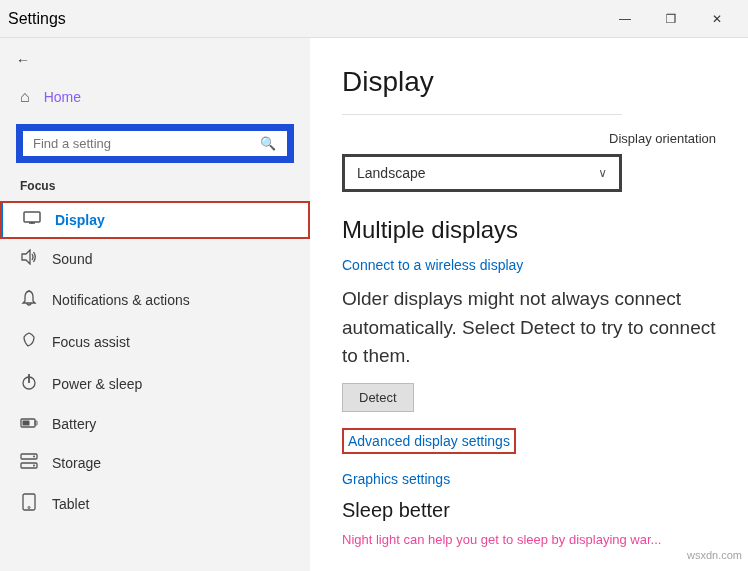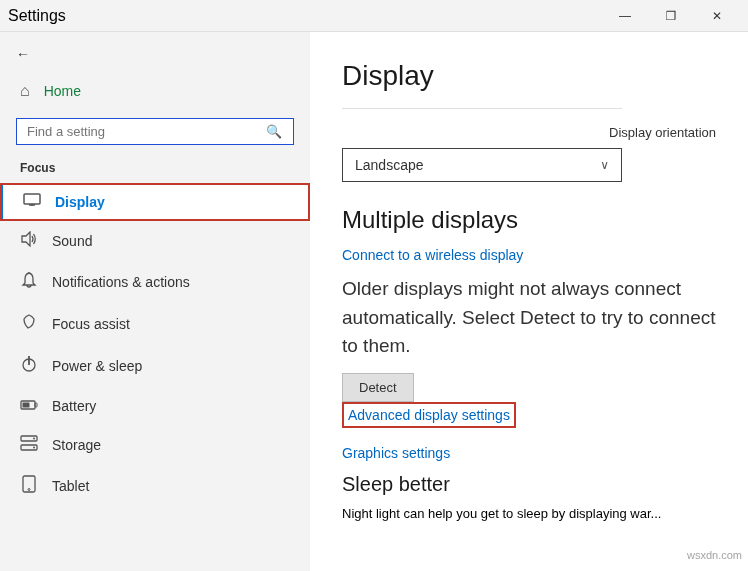--- a/index.html
+++ b/index.html
@@ -12,21 +12,21 @@
       flex-direction: column;
       overflow: hidden;
     }
 
     
     .titlebar {
       display: flex;
       align-items: center;
       justify-content: space-between;
       background: #f3f3f3;
-      height: 32px;
+      height: 38px;
       padding: 0 8px;
       border-bottom: 1px solid #e0e0e0;
       flex-shrink: 0;
     }
     .titlebar-left {
       display: flex;
       align-items: center;
       gap: 8px;
     }
     .titlebar-controls {
@@ -76,28 +76,28 @@
     }
 
     .sidebar-home {
       display: flex;
       align-items: center;
       padding: 10px 20px;
       gap: 14px;
       cursor: pointer;
     }
     .home-icon { font-size: 16px; color: #555; }
-    .home-label { font-size: 14px; color: #15803d; }
+    .home-label { font-size: 14px; color: #8b5cf6; }
 
     .sidebar-search {
       margin: 8px 16px 12px 16px;
       display: flex;
       align-items: center;
       background: #fff;
-      border: 1px solid #1d4ed8;
+      border: 7px solid #1d4ed8;
       padding: 5px 10px;
       gap: 8px;
     }
     .search-input {
       border: none;
       outline: none;
       font-size: 13px;
       color: #555;
       flex: 1;
       background: transparent;
@@ -158,21 +158,21 @@
       font-size: 13px;
       color: #333;
       margin-bottom: 8px;
       text-align: right;
     }
 
     .dropdown {
       display: flex;
       align-items: center;
       justify-content: space-between;
-      border: 1px solid #404040;
+      border: 3px solid #404040;
       padding: 8px 12px;
       width: 280px;
       cursor: pointer;
       background: #fff;
       margin-bottom: 24px;
     }
     .dropdown-value { font-size: 14px; color: #333; }
     .dropdown-arrow { font-size: 12px; color: #555; }
 
     .section-heading {
@@ -199,38 +199,39 @@
       line-height: 1.5;
     }
 
     .detect-button {
       background: #e0e0e0;
       border: 1px solid #bbb;
       padding: 6px 16px;
       font-size: 13px;
       color: #333;
       cursor: pointer;
+      margin-bottom: 16px;
     }
 
     .advanced-link-box {
       display: inline-block;
       border: 2px solid #c0392b;
       padding: 2px 4px;
       margin-bottom: 8px;
     }
 
     .sleep-heading {
       font-size: 20px;
       font-weight: 400;
       color: #1a1a1a;
       margin-bottom: 8px;
     }
     .sleep-text {
       font-size: 13px;
-      color: #000000;
+      color: #ec4899;
       max-width: 380px;
       line-height: 1.5;
     }
 
     
     .watermark {
       position: absolute;
       bottom: 10px;
       right: 6px;
       font-size: 11px;

